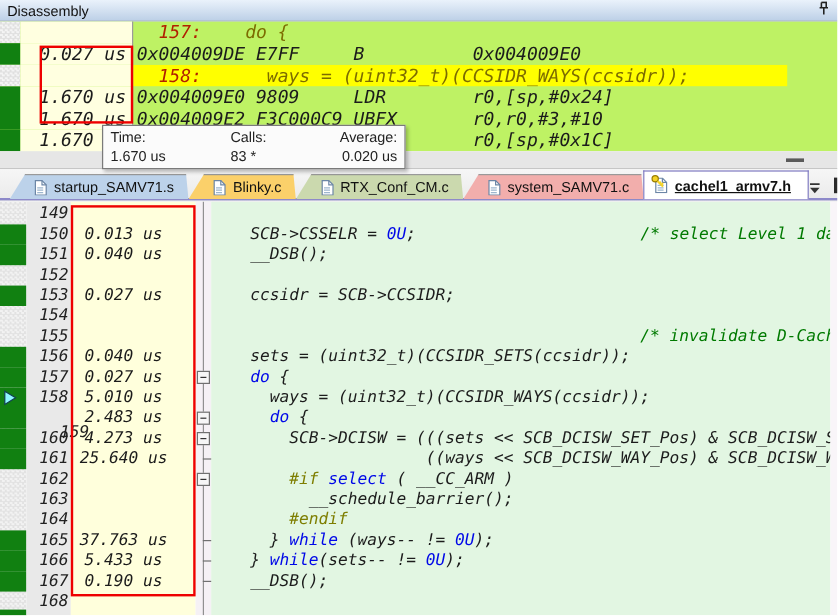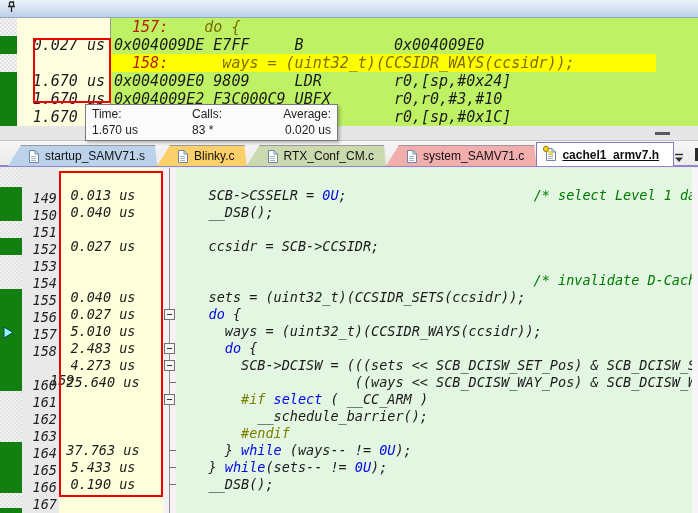--- a/index.html
+++ b/index.html
@@ -65,21 +65,21 @@
     background:conic-gradient(#f2f2f2 25%, #e2e2e2 0 50%, #f2f2f2 0 75%, #e2e2e2 0);
     background-size:4px 4px; }
   .e-nums { position:absolute; left:22px; top:0; width:37px; height:345px; background:#E9E9E9; }
   .e-timecol { position:absolute; left:59px; top:0; width:104px; height:345px; background:#FFFFDC; }
   .e-fold { position:absolute; left:163px; top:0; width:13px; height:345px; background:#F5F1F5; }
   .e-fold .vline { position:absolute; left:6px; top:0; width:1px; height:345px; background:#909090; }
   .e-code { position:absolute; left:176px; top:0; width:516px; height:345px; background:#E2F6E2; overflow:hidden; }
   .e-rstrip { position:absolute; left:692px; top:0; width:6px; height:345px; background:#F9F5F9; }
   .cov { position:absolute; left:0; width:22px; background:#118011; }
   .lnum { position:absolute; left:22px; width:35px; text-align:right;
-    font:italic 13.5px/17px "DejaVu Sans Mono", monospace; color:#222;margin-top:20px; }
+    font:italic 13.5px/17px "DejaVu Sans Mono", monospace; color:#222; }
   .ltime { position:absolute; left:59px; width:96px; text-align:center;
     font:italic 13.5px/17px "DejaVu Sans Mono", monospace; color:#1b1b1b; white-space:pre; }
   .cline { position:absolute; left:0; font:italic 13.5px/17px "DejaVu Sans Mono", monospace;
     white-space:pre; color:#1c1c1c; }
   .seg-sd { color:#1c1c1c; }
   .seg-sk { color:#0008E8; }
   .seg-sn { color:#0008E8; }
   .seg-sc { color:#007A00; }
   .seg-sp { color:#7E7E00; }
   .fbox { position:absolute; left:164px; width:11px; height:11px; background:#F6F6F6;
@@ -89,20 +89,21 @@
   .e-redrect { left:59px; top:3px; width:104px; height:326px; }
   .arrow { position:absolute; left:3px; z-index:5; }
 </style>
 </head>
 <body>
 
 <div class="screen">
 
   <div class="disasm">
     <div class="d-title">
+      <span class="ttl">Disassembly</span>
       <span><svg width="11" height="12" viewBox="0 0 11 12">
             <path d="M3.5 1h4v4.5M3.5 1v4.5M2 5.5h7M5.5 5.5V11" stroke="#222" stroke-width="1.3" fill="none"></path>
           </svg></span>
     </div>
     <div class="d-rows" id="d-rows">
         <div class="d-row">
           <div class="d-ind"></div>
           <div class="d-time"></div>
           <div class="d-content">
             <pre class="d-pre"><span class="seg-dl">  157:</span><span class="seg-ds">    do {</span></pre>

